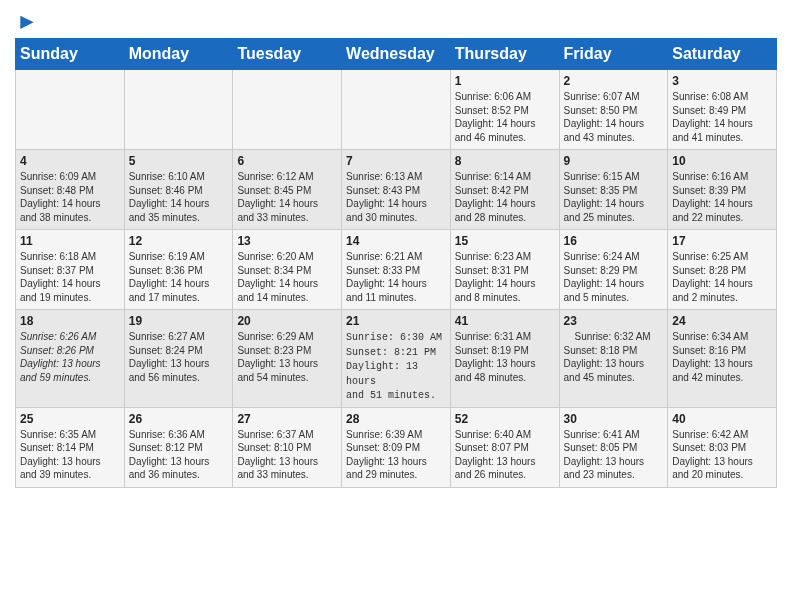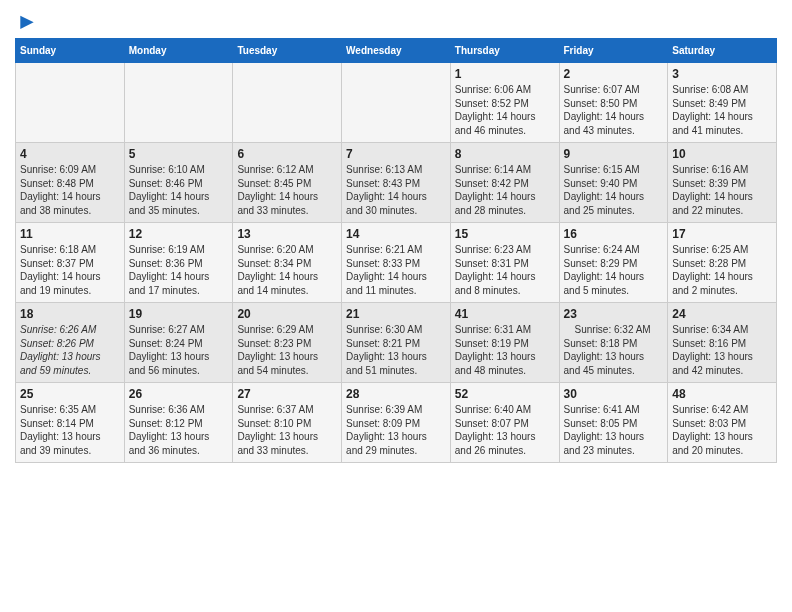--- a/index.html
+++ b/index.html
@@ -51,21 +51,21 @@
     table {
       width: 100%;
       border-collapse: collapse;
       table-layout: fixed;
     }
     thead tr {
       background-color: #1a6abf;
     }
     thead th {
       color: #fff;
-      font-size: 10px;
+      font-size: 16px;
       font-weight: bold;
       padding: 6px 4px;
       text-align: left;
       border: 1px solid #1a6abf;
     }
     tbody tr {
       vertical-align: top;
     }
     tbody tr:nth-child(odd) {
       background-color: #f5f5f5;
@@ -160,21 +160,21 @@
 and 33 minutes.</span></td>
         <td><span class="day-number">7</span><span class="day-detail" style="white-space: pre-line;">Sunrise: 6:13 AM
 Sunset: 8:43 PM
 Daylight: 14 hours
 and 30 minutes.</span></td>
         <td><span class="day-number">8</span><span class="day-detail" style="white-space: pre-line;">Sunrise: 6:14 AM
 Sunset: 8:42 PM
 Daylight: 14 hours
 and 28 minutes.</span></td>
         <td><span class="day-number">9</span><span class="day-detail" style="white-space: pre-line;">Sunrise: 6:15 AM
-Sunset: 9:40 PM
+Sunset: 8:35 PM
 Daylight: 14 hours
 and 25 minutes.</span></td>
         <td><span class="day-number">10</span><span class="day-detail" style="white-space: pre-line;">Sunrise: 6:16 AM
 Sunset: 8:39 PM
 Daylight: 14 hours
 and 22 minutes.</span></td>
       </tr>
       <tr>
         <td><span class="day-number">11</span><span class="day-detail" style="white-space: pre-line;">Sunrise: 6:18 AM
 Sunset: 8:37 PM
@@ -211,21 +211,21 @@
 Daylight: 13 hours
 and 59 minutes.</span></td>
         <td><span class="day-number">19</span><span class="day-detail" style="white-space: pre-line;">Sunrise: 6:27 AM
 Sunset: 8:24 PM
 Daylight: 13 hours
 and 56 minutes.</span></td>
         <td><span class="day-number">20</span><span class="day-detail" style="white-space: pre-line;">Sunrise: 6:29 AM
 Sunset: 8:23 PM
 Daylight: 13 hours
 and 54 minutes.</span></td>
-        <td><span class="day-number">21</span><span class="day-detail" style="white-space: pre-line;">Sunrise: 6:30 AM
+        <td><span class="day-number">21</span><span class="day-detail" style="white-space: pre-line; font-family: Liberation Mono, monospace;">Sunrise: 6:30 AM
 Sunset: 8:21 PM
 Daylight: 13 hours
 and 51 minutes.</span></td>
         <td><span class="day-number">41</span><span class="day-detail" style="white-space: pre-line; margin-top: 32px;">Sunrise: 6:31 AM
 Sunset: 8:19 PM
 Daylight: 13 hours
 and 48 minutes.</span></td>
         <td><span class="day-number">23</span><span class="day-detail" style="white-space: pre-line; margin-left: 11px;">Sunrise: 6:32 AM
 Sunset: 8:18 PM
 Daylight: 13 hours
@@ -253,19 +253,19 @@
 Daylight: 13 hours
 and 29 minutes.</span></td>
         <td><span class="day-number">52</span><span class="day-detail" style="white-space: pre-line;">Sunrise: 6:40 AM
 Sunset: 8:07 PM
 Daylight: 13 hours
 and 26 minutes.</span></td>
         <td><span class="day-number">30</span><span class="day-detail" style="white-space: pre-line;">Sunrise: 6:41 AM
 Sunset: 8:05 PM
 Daylight: 13 hours
 and 23 minutes.</span></td>
-        <td><span class="day-number">48</span><span class="day-detail" style="white-space: pre-line;">Sunrise: 6:42 AM
+        <td><span class="day-number">40</span><span class="day-detail" style="white-space: pre-line;">Sunrise: 6:42 AM
 Sunset: 8:03 PM
 Daylight: 13 hours
 and 20 minutes.</span></td>
       </tr>
     </tbody>
 </table>
 
 </body></html>

